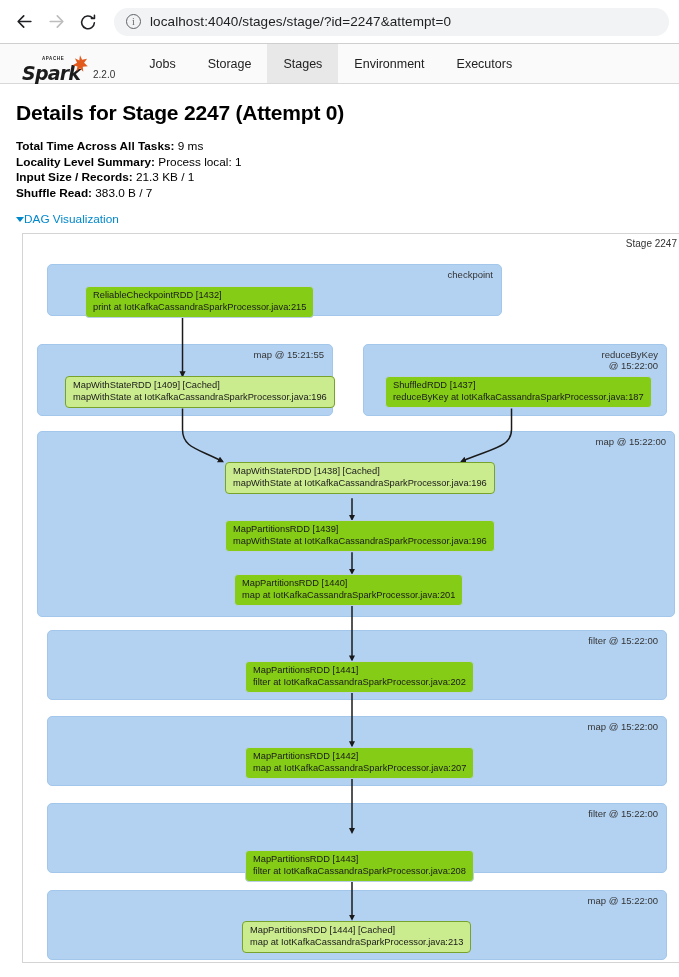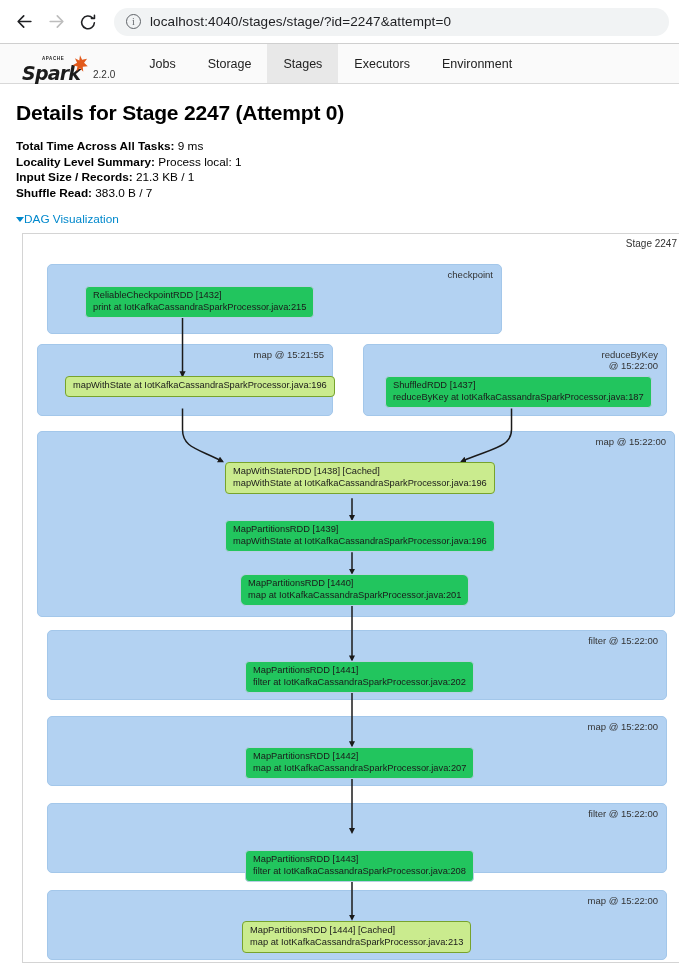--- a/index.html
+++ b/index.html
@@ -192,21 +192,21 @@
     right: 8px; top: 4px;
     font-size: 9.5px;
     color: #333333;
     text-align: right;
     line-height: 11px;
     white-space: pre-line;
   }
 
   .node {
     position: absolute;
-    background: #22c55e;
+    background: #84cc16;
     border: 1px solid #b9cfe4;
     border-radius: 4px;
     padding: 3px 7px 4px 7px;
     font-size: 9.3px;
     line-height: 11.5px;
     color: #1a1a1a;
     white-space: nowrap;
   }
   .node.cached {
     background: #caeb8e;
@@ -258,22 +258,22 @@
       <svg class="spark-star" viewBox="0 0 24 24" fill="currentColor">
         <path d="M12 1.4l2.5 5.6 6-1.4-3.6 5 4.4 4.2-6 .5.6 6-3.9-4.3-4.4 4 1.4-5.9-5.8-1.6 5.3-2.9-2.6-5.4 5.2 2.7z"></path>
       </svg>
     </div>
     <span class="version">2.2.0</span>
   </div>
   <div class="nav-tabs">
     <a class="nav-tab">Jobs</a>
     <a class="nav-tab">Storage</a>
     <a class="nav-tab active">Stages</a>
+    <a class="nav-tab">Environment</a>
     <a class="nav-tab">Executors</a>
-    <a class="nav-tab">Environment</a>
   </div>
 </div>
 
 <div class="page">
   <div class="page-title">Details for Stage 2247 (Attempt 0)</div>
 
   <div>
     <div class="summary-line">
       <b>Total Time Across All Tasks:</b>
       <span>9 ms</span>
@@ -293,21 +293,21 @@
   </div>
 
   <div class="dag-toggle">
     <span class="caret-down"></span>
     <span>DAG Visualization</span>
   </div>
 
   <div class="dag-wrap">
     <div class="stage-label">Stage 2247</div>
 
-    <div class="cluster" style="left:24px; top:30px; width:455px; height:70px;">
+    <div class="cluster" style="left:24px; top:30px; width:455px; height:52px;">
       <span class="cluster-label">checkpoint</span>
     </div>
     <div class="cluster" style="left:14px; top:110px; width:296px; height:72px;">
       <span class="cluster-label">map @ 15:21:55</span>
     </div>
     <div class="cluster" style="left:340px; top:110px; width:304px; height:72px;">
       <span class="cluster-label">reduceByKey
 @ 15:22:00</span>
     </div>
     <div class="cluster" style="left:14px; top:197px; width:638px; height:186px;">
@@ -353,39 +353,40 @@
         <line x1="330" y1="633" x2="330" y2="687" marker-end="url(#ah)"></line>
       </g>
     </svg>
 
     <div class="node" style="left:62px; top:52px;">
       <span class="l1">ReliableCheckpointRDD [1432]</span>
       <span class="l2">print at IotKafkaCassandraSparkProcessor.java:215</span>
     </div>
 
     <div class="node cached" style="left:42px; top:142px;">
+      <span class="l1">MapWithStateRDD [1409] [Cached]</span>
       <span class="l2">mapWithState at IotKafkaCassandraSparkProcessor.java:196</span>
     </div>
 
     <div class="node" style="left:362px; top:142px;">
       <span class="l1">ShuffledRDD [1437]</span>
       <span class="l2">reduceByKey at IotKafkaCassandraSparkProcessor.java:187</span>
     </div>
 
     <div class="node cached" style="left:202px; top:228px;">
       <span class="l1">MapWithStateRDD [1438] [Cached]</span>
       <span class="l2">mapWithState at IotKafkaCassandraSparkProcessor.java:196</span>
     </div>
 
     <div class="node" style="left:202px; top:286px;">
       <span class="l1">MapPartitionsRDD [1439]</span>
       <span class="l2">mapWithState at IotKafkaCassandraSparkProcessor.java:196</span>
     </div>
 
-    <div class="node" style="left:217px; top:340px;border-radius:6px;">
+    <div class="node" style="left:211px; top:340px;">
       <span class="l1">MapPartitionsRDD [1440]</span>
       <span class="l2">map at IotKafkaCassandraSparkProcessor.java:201</span>
     </div>
 
     <div class="node" style="left:222px; top:427px;">
       <span class="l1">MapPartitionsRDD [1441]</span>
       <span class="l2">filter at IotKafkaCassandraSparkProcessor.java:202</span>
     </div>
 
     <div class="node" style="left:222px; top:513px;">

